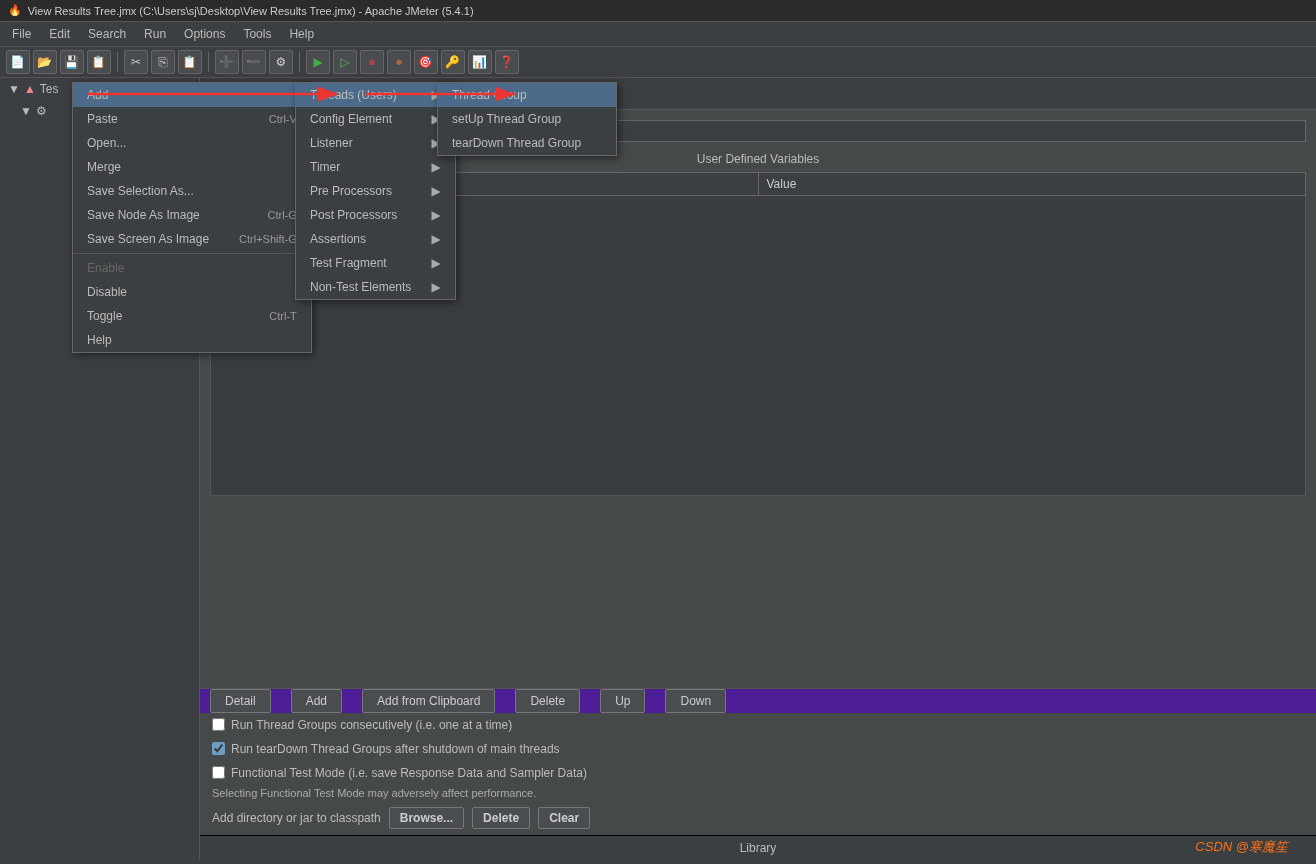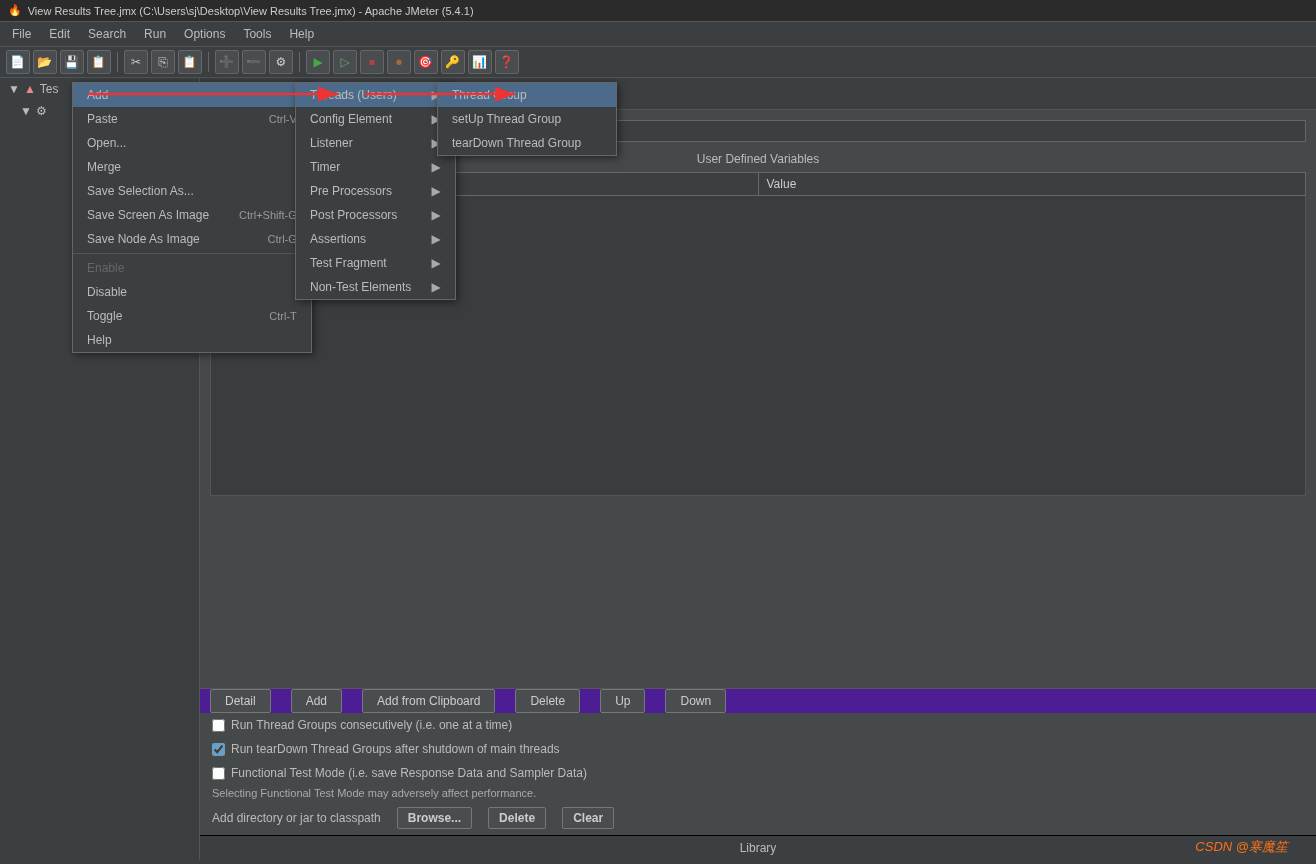--- a/index.html
+++ b/index.html
@@ -140,34 +140,34 @@
       background: #4a4d50;
       border: 1px solid #777;
       color: #ccc;
       cursor: pointer;
       border-radius: 2px;
       font-size: 12px;
     }
 
     .checkbox-row {
       display: flex;
-      align-items: flex-end;
+      align-items: flex-start;
       gap: 6px;
       padding: 5px 12px;
       color: #bbb;
       font-size: 12px;
     }
     .checkbox-row input[type=checkbox] {
       accent-color: #6a9ec5;
     }
 
     .classpath-row {
       display: flex;
       align-items: center;
-      gap: 16px;
+      gap: 8px;
       padding: 6px 12px;
       color: #bbb;
       font-size: 12px;
     }
     .classpath-row .btn-small {
       padding: 3px 10px;
       background: #4a4d50;
       border: 1px solid #777;
       color: #ccc;
       cursor: pointer;
@@ -371,26 +371,26 @@
   <div class="context-menu-item">
     <span>Open...</span>
   </div>
   <div class="context-menu-item">
     <span>Merge</span>
   </div>
   <div class="context-menu-item">
     <span>Save Selection As...</span>
   </div>
   <div class="context-menu-item">
+    <span>Save Node As Image</span>
+      <span class="shortcut">Ctrl-G</span>
+  </div>
+  <div class="context-menu-item">
     <span>Save Screen As Image</span>
       <span class="shortcut">Ctrl+Shift-G</span>
-  </div>
-  <div class="context-menu-item">
-    <span>Save Node As Image</span>
-      <span class="shortcut">Ctrl-G</span>
   </div>
   <div class="context-menu-sep"></div>
   <div class="context-menu-item disabled">
     <span>Enable</span>
   </div>
   <div class="context-menu-item">
     <span>Disable</span>
   </div>
   <div class="context-menu-item">
     <span>Toggle</span>

